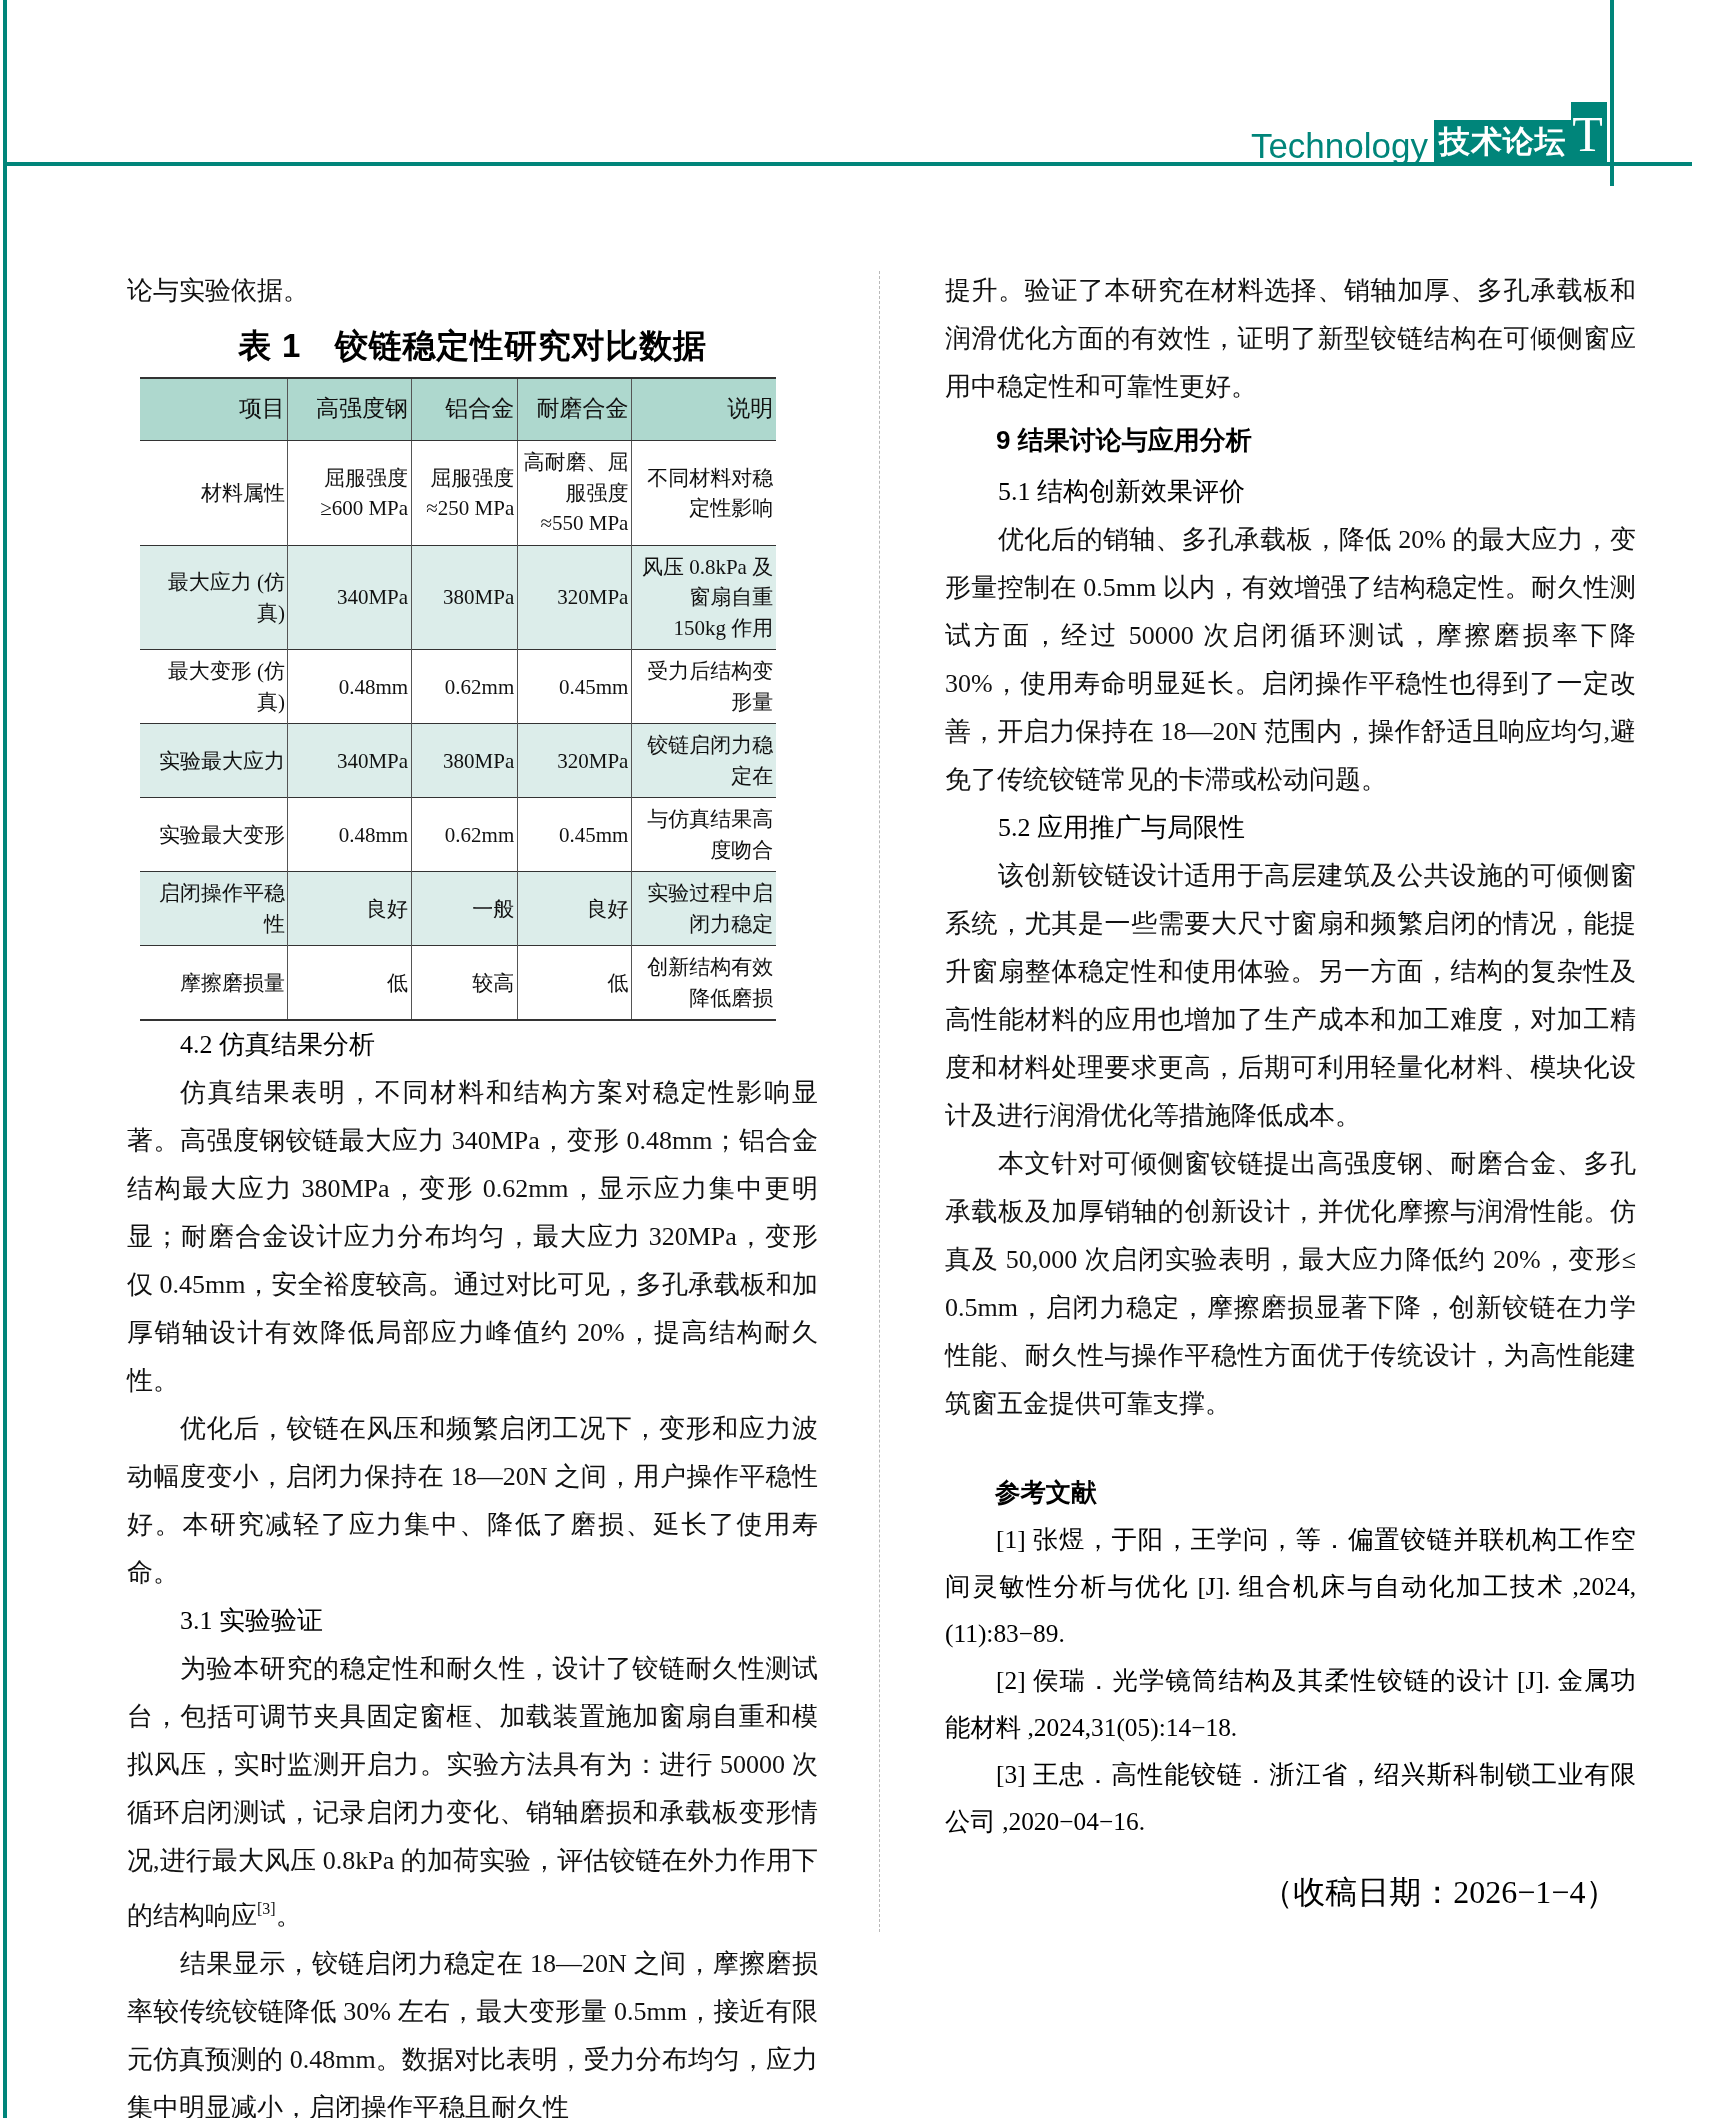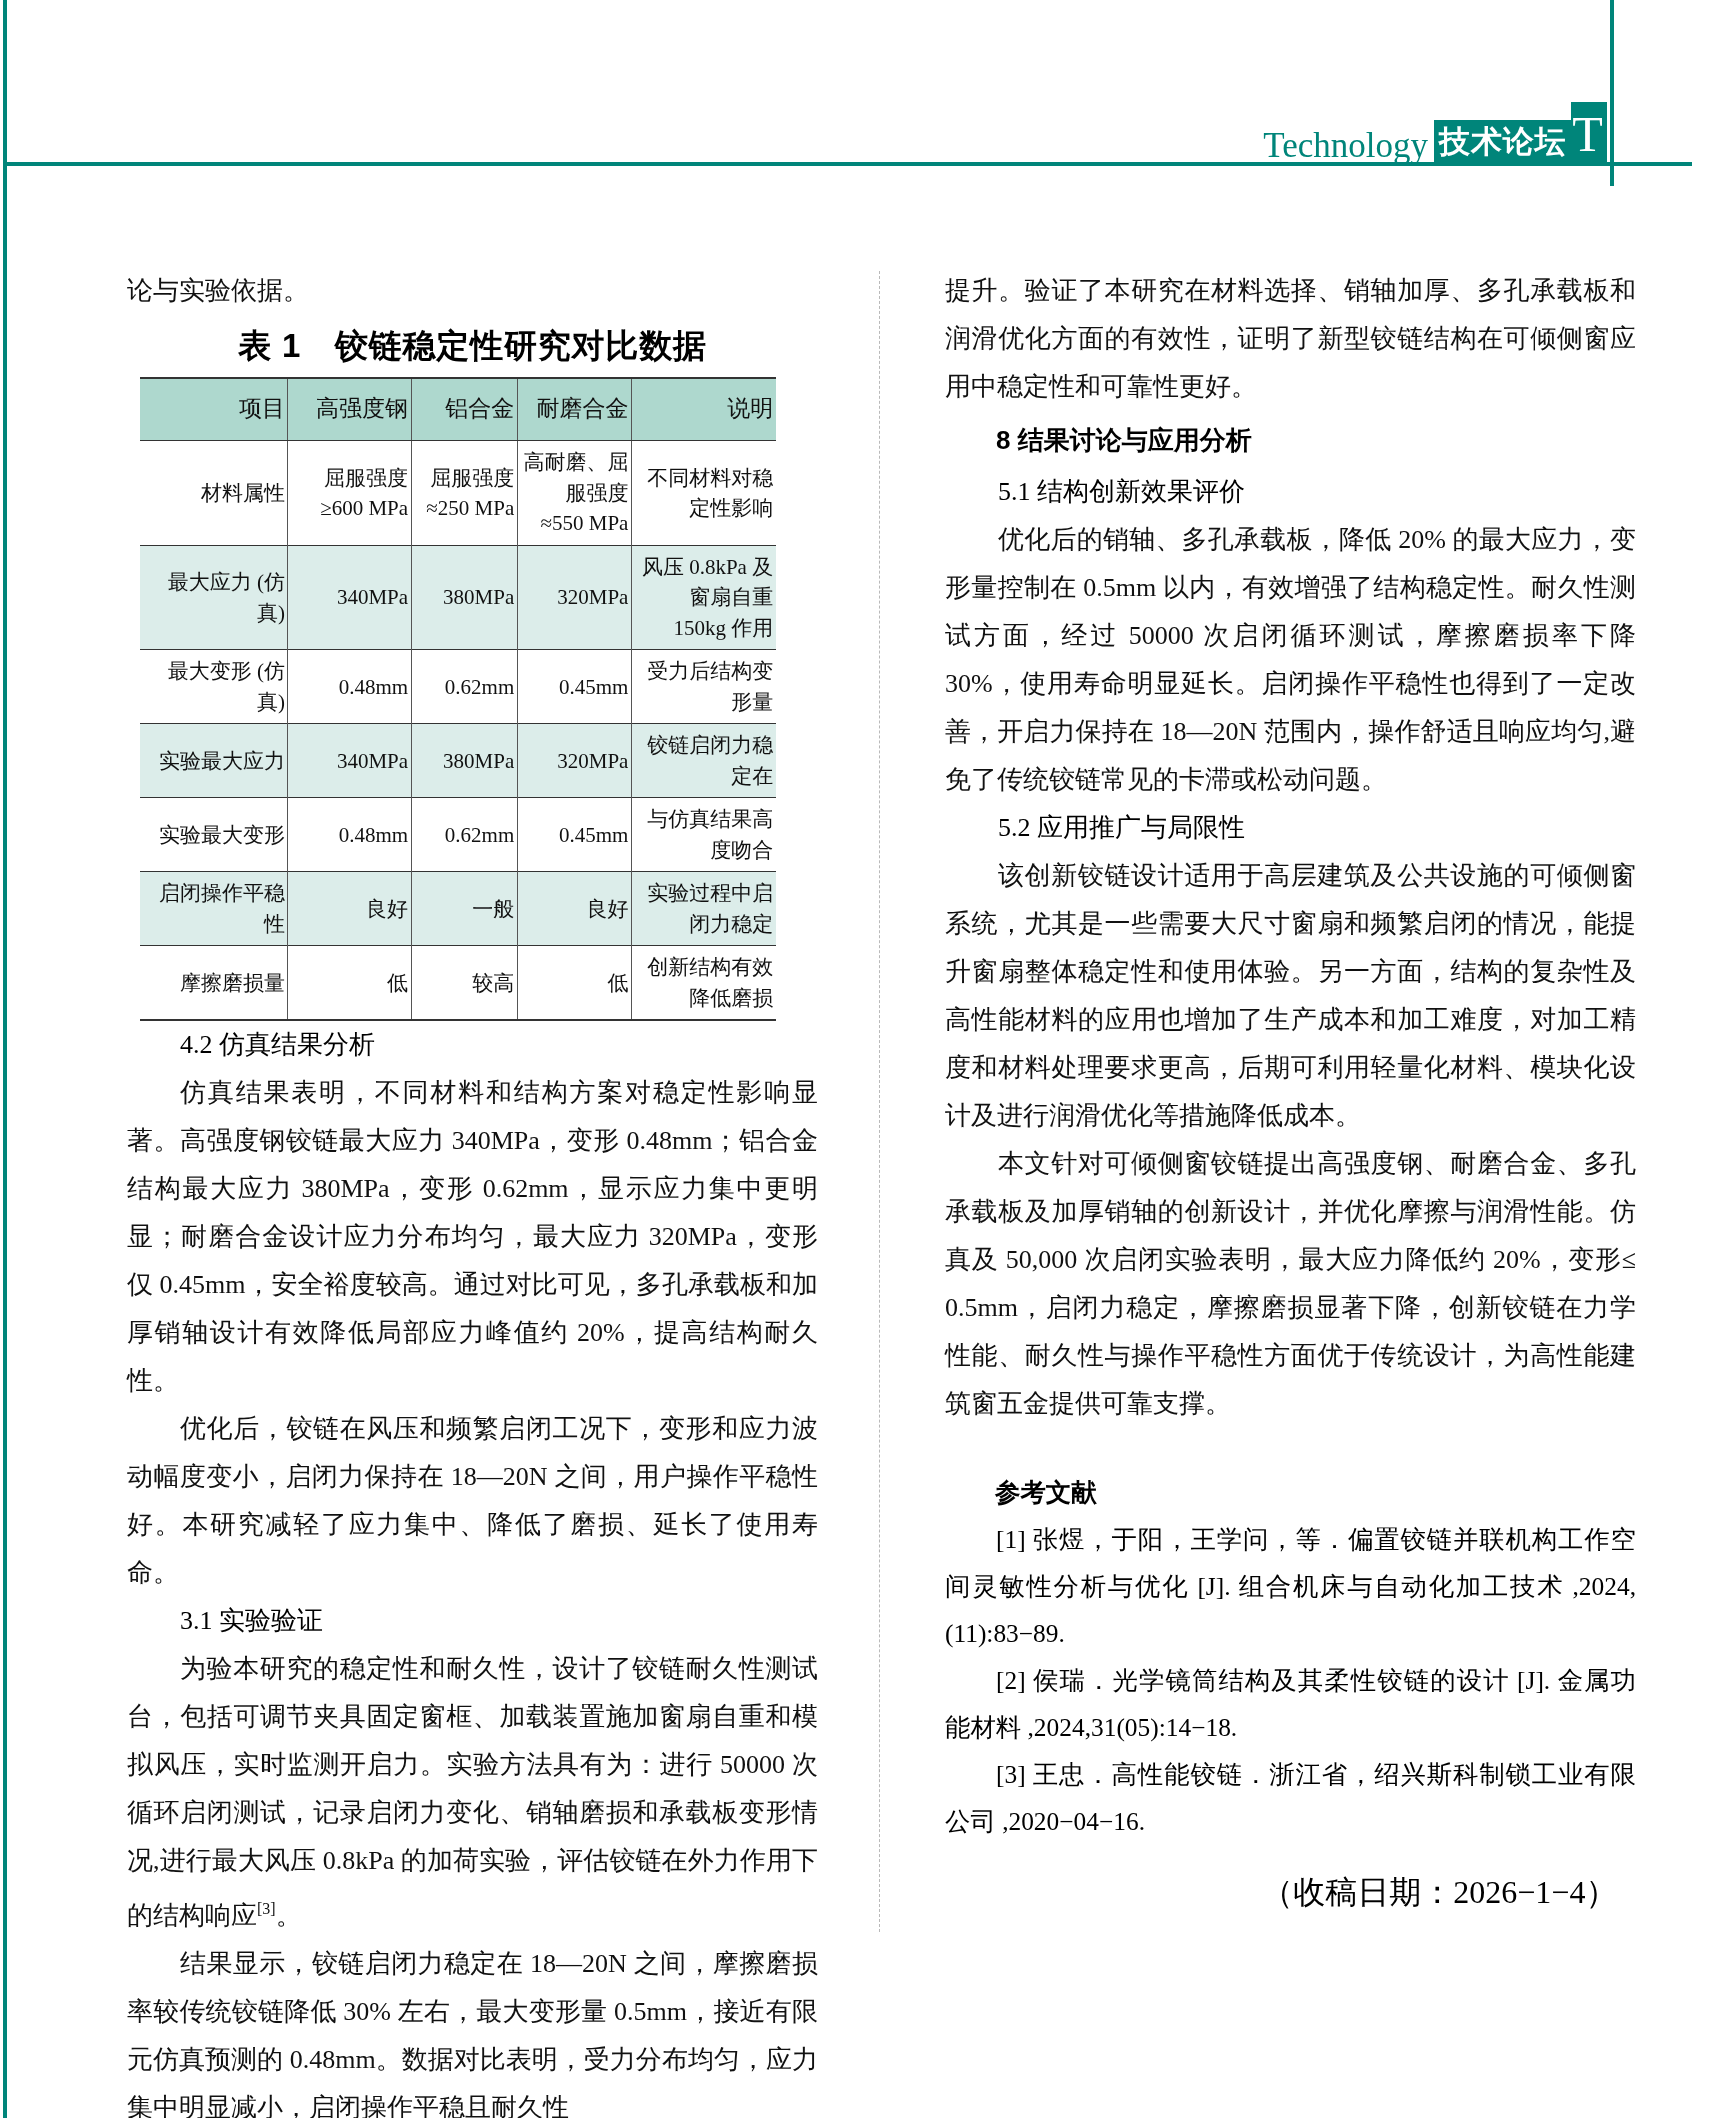--- a/index.html
+++ b/index.html
@@ -40,21 +40,21 @@
   
   .runhead {
     position: absolute;
     right: 123px;
     top: 102px;
     display: flex;
     align-items: flex-end;
     height: 63px;
   }
   .runhead-en {
-    font-family: Liberation Serif, serif;
+    font-family: Liberation Sans, sans-serif;
     font-size: 35px;
     color: #00857a;
     letter-spacing: 0px;
     line-height: 1;
     padding-right: 6px;
     transform: translateY(-2.5px);
   }
   .runhead-cn-box {
     background: #00857a;
     color: #ffffff;
@@ -299,21 +299,21 @@
 
       <h3 class="sub">3.1 实验验证</h3>
       <p class="body indent"><span>为验本研究的稳定性和耐久性，设计了铰链耐久性测试台，包括可调节夹具固定窗框、加载装置施加窗扇自重和模拟风压，实时监测开启力。实验方法具有为：进行 50000 次循环启闭测试，记录启闭力变化、销轴磨损和承载板变形情况,进行最大风压 0.8kPa 的加荷实验，评估铰链在外力作用下的结构响应</span><sup class="ref-mark">[3]</sup><span>。</span></p>
       <p class="body indent">结果显示，铰链启闭力稳定在 18—20N 之间，摩擦磨损率较传统铰链降低 30% 左右，最大变形量 0.5mm，接近有限元仿真预测的 0.48mm。数据对比表明，受力分布均匀，应力集中明显减小，启闭操作平稳且耐久性</p>
     </div>
 
     <div class="col col-right">
 
       <p class="body">提升。验证了本研究在材料选择、销轴加厚、多孔承载板和润滑优化方面的有效性，证明了新型铰链结构在可倾侧窗应用中稳定性和可靠性更好。</p>
 
-      <h2 class="sec">8 结果讨论与应用分析</h2>
+      <h2 class="sec">9 结果讨论与应用分析</h2>
       <h3 class="sub">5.1 结构创新效果评价</h3>
       <p class="body indent">优化后的销轴、多孔承载板，降低 20% 的最大应力，变形量控制在 0.5mm 以内，有效增强了结构稳定性。耐久性测试方面，经过 50000 次启闭循环测试，摩擦磨损率下降 30%，使用寿命明显延长。启闭操作平稳性也得到了一定改善，开启力保持在 18—20N 范围内，操作舒适且响应均匀,避免了传统铰链常见的卡滞或松动问题。</p>
 
       <h3 class="sub">5.2 应用推广与局限性</h3>
       <p class="body indent">该创新铰链设计适用于高层建筑及公共设施的可倾侧窗系统，尤其是一些需要大尺寸窗扇和频繁启闭的情况，能提升窗扇整体稳定性和使用体验。另一方面，结构的复杂性及高性能材料的应用也增加了生产成本和加工难度，对加工精度和材料处理要求更高，后期可利用轻量化材料、模块化设计及进行润滑优化等措施降低成本。</p>
 
       <p class="body indent">本文针对可倾侧窗铰链提出高强度钢、耐磨合金、多孔承载板及加厚销轴的创新设计，并优化摩擦与润滑性能。仿真及 50,000 次启闭实验表明，最大应力降低约 20%，变形≤ 0.5mm，启闭力稳定，摩擦磨损显著下降，创新铰链在力学性能、耐久性与操作平稳性方面优于传统设计，为高性能建筑窗五金提供可靠支撑。</p>
 
       <div style="height:41px"></div>
       <h2 class="refhead">参考文献</h2>

